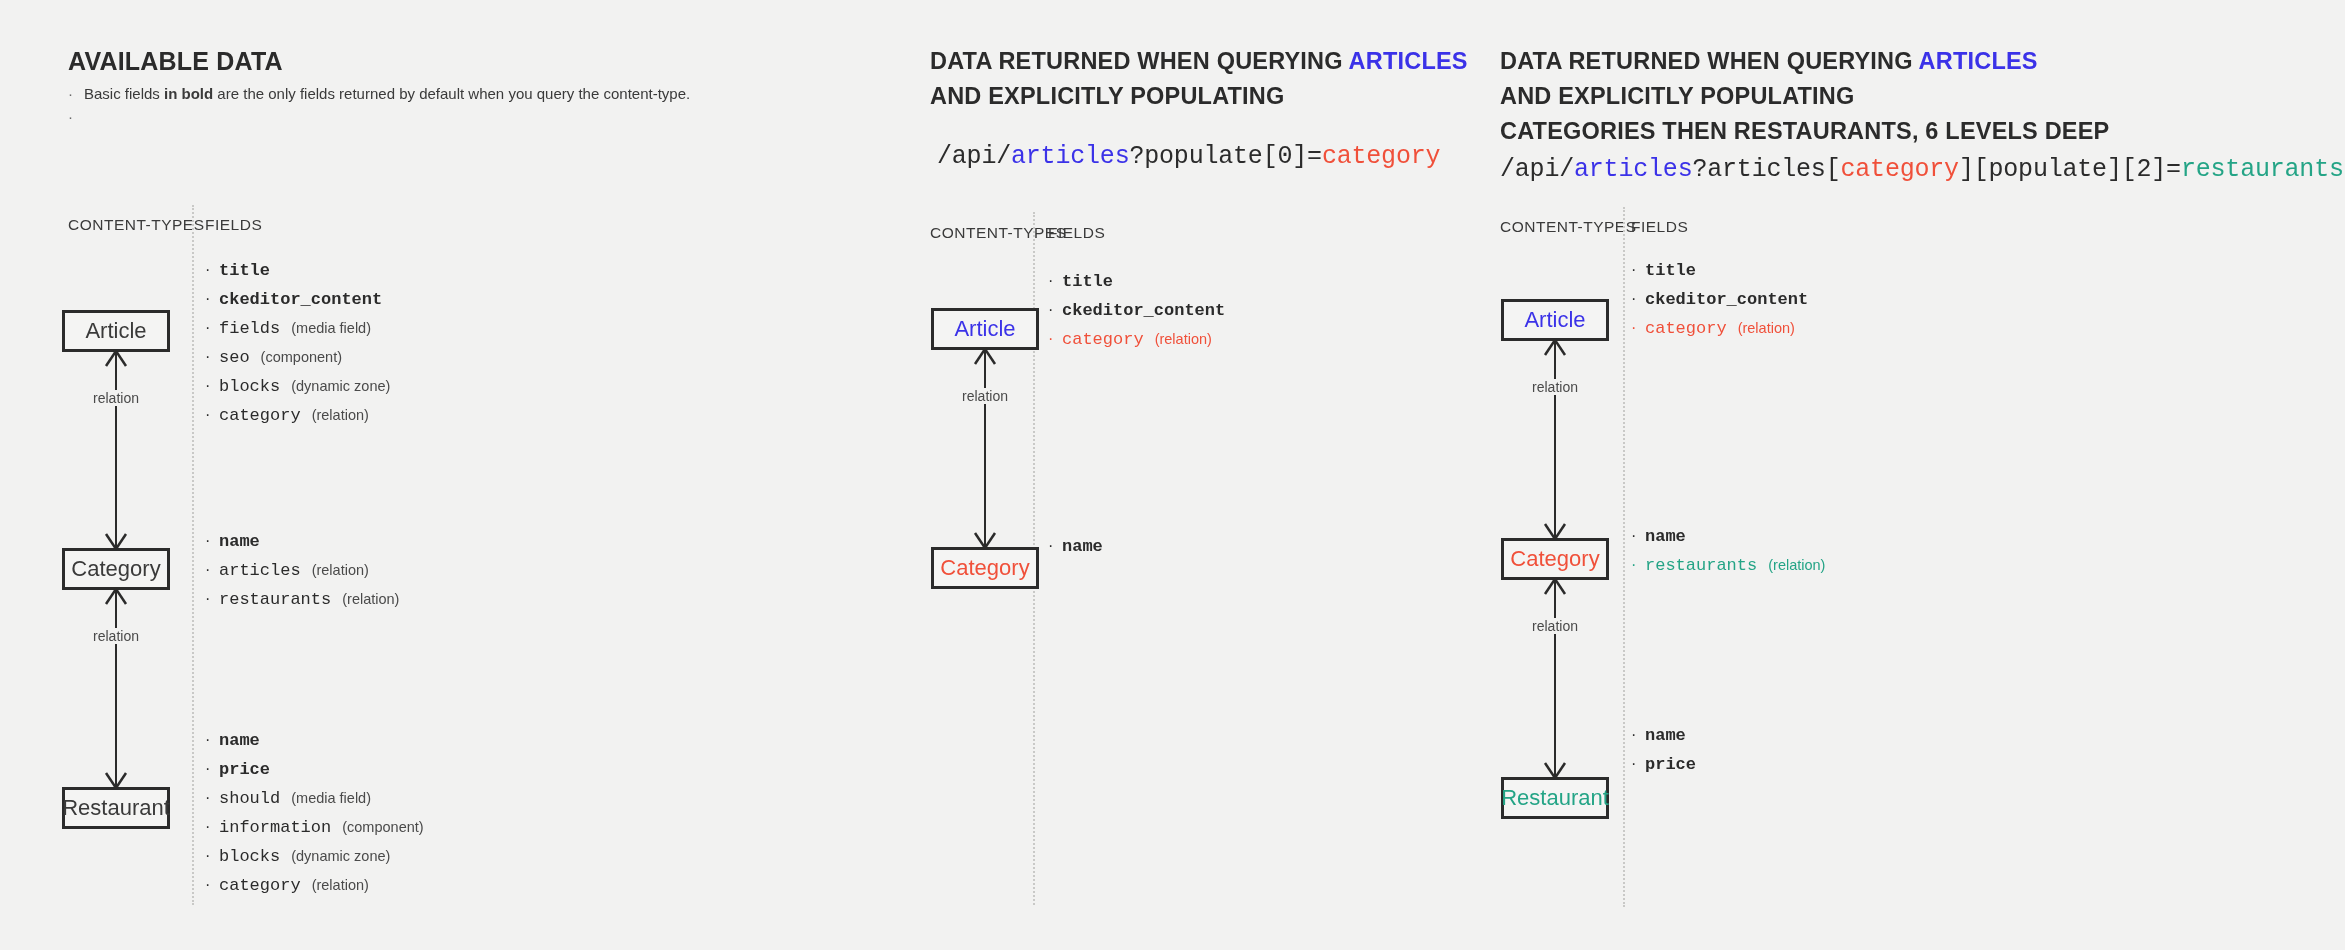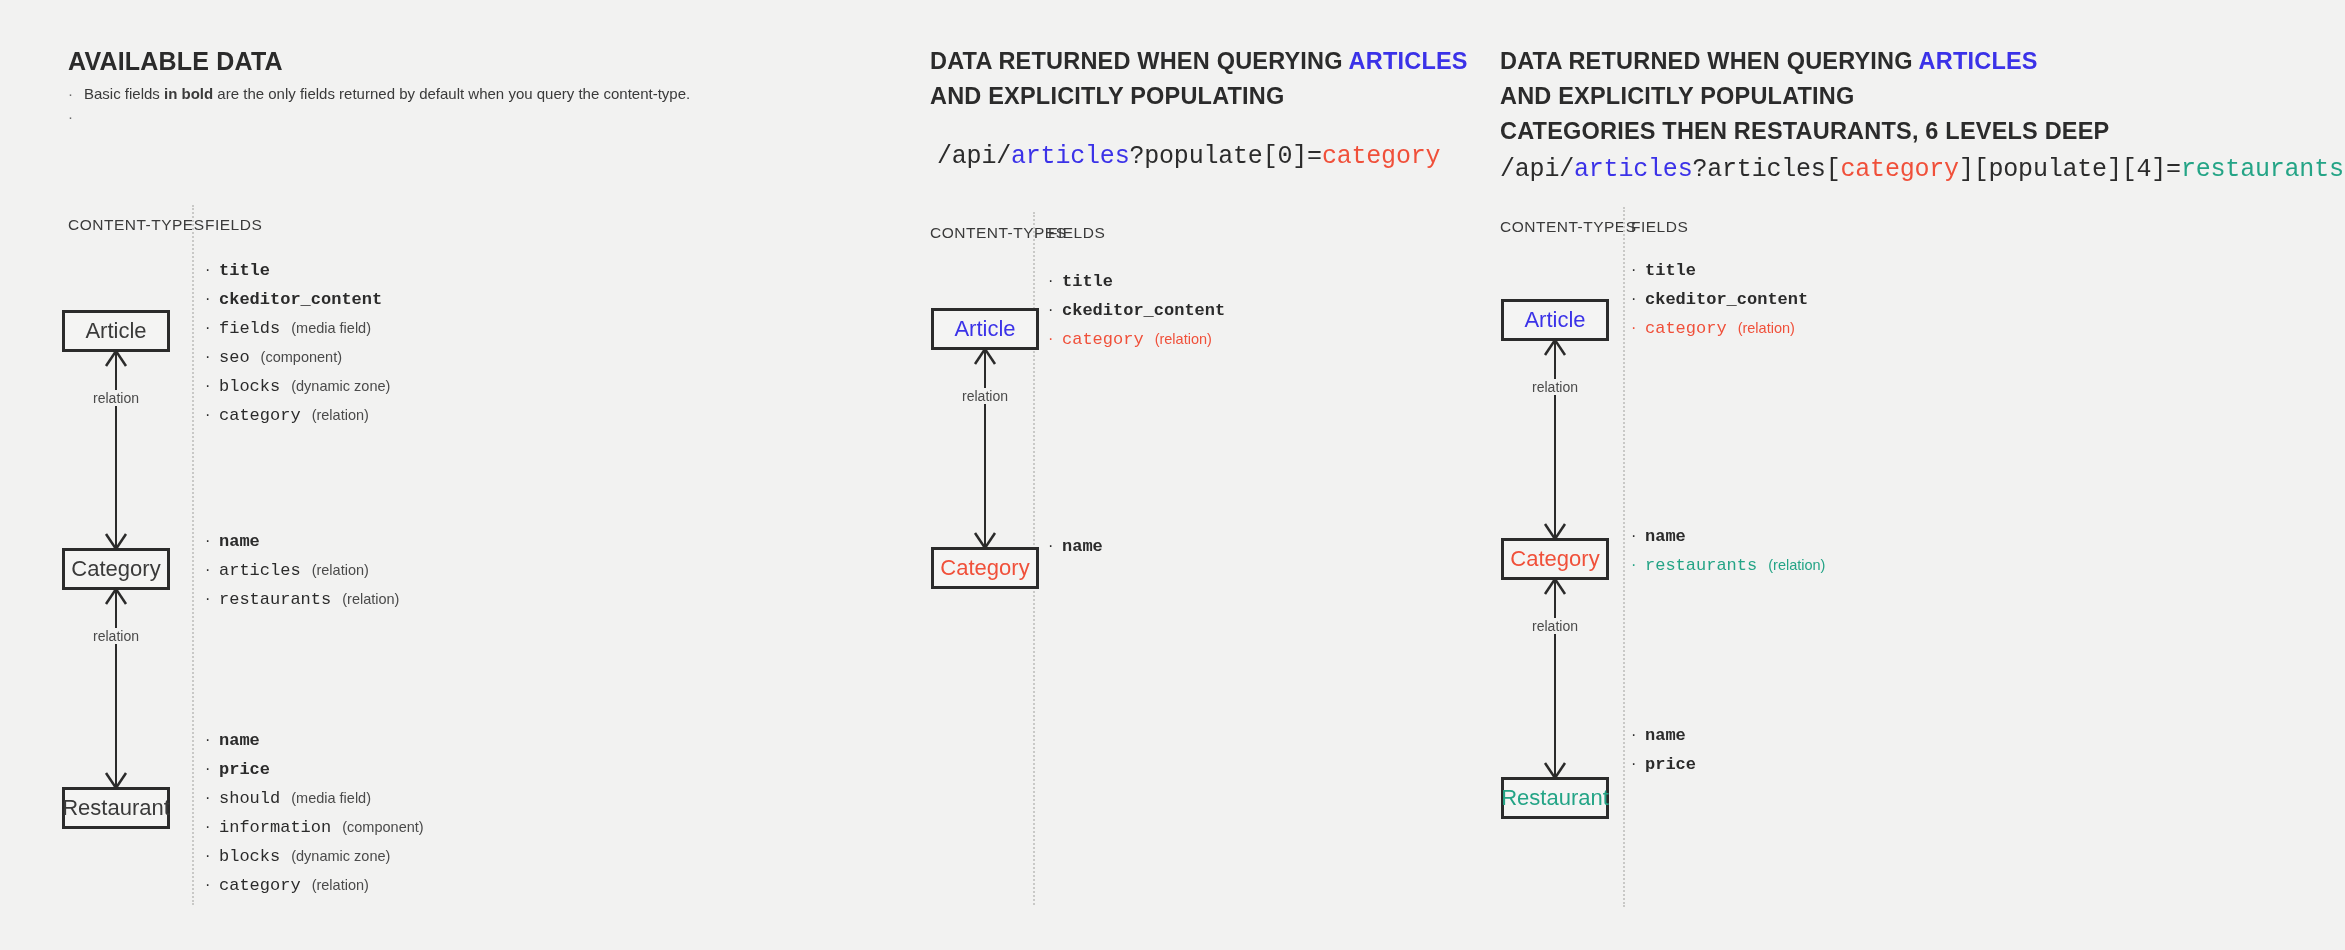--- a/index.html
+++ b/index.html
@@ -337,21 +337,21 @@
 
   <div class="col col-3">
 
     <div class="heading" style="left:0px;top:44px;font-size:23.5px;line-height:1.48;">
       <span class="line"><span>DATA RETURNED WHEN QUERYING </span><span class="h-blue">ARTICLES</span></span>
       <span class="line">AND EXPLICITLY POPULATING</span>
       <span class="line">CATEGORIES THEN RESTAURANTS, 6 LEVELS DEEP</span>
     </div>
 
     <div class="api" style="left:0px;top:155px;">
-      <span>/api/</span><span class="tok-blue">articles</span><span>?articles[</span><span class="tok-red">category</span><span>][populate][4]=</span><span class="tok-teal">restaurants</span>
+      <span>/api/</span><span class="tok-blue">articles</span><span>?articles[</span><span class="tok-red">category</span><span>][populate][2]=</span><span class="tok-teal">restaurants</span>
     </div>
 
     <div class="subhead" style="left:0px;top:218px;">CONTENT-TYPES</div>
     <div class="subhead" style="left:131px;top:218px;">FIELDS</div>
 
     <div class="divider" style="left:123px;top:207px;height:700px;"></div>
 
     <div class="entity e-blue" style="left:1px;top:299px;width:108px;height:42px;">
       <span>Article</span>
     </div>

